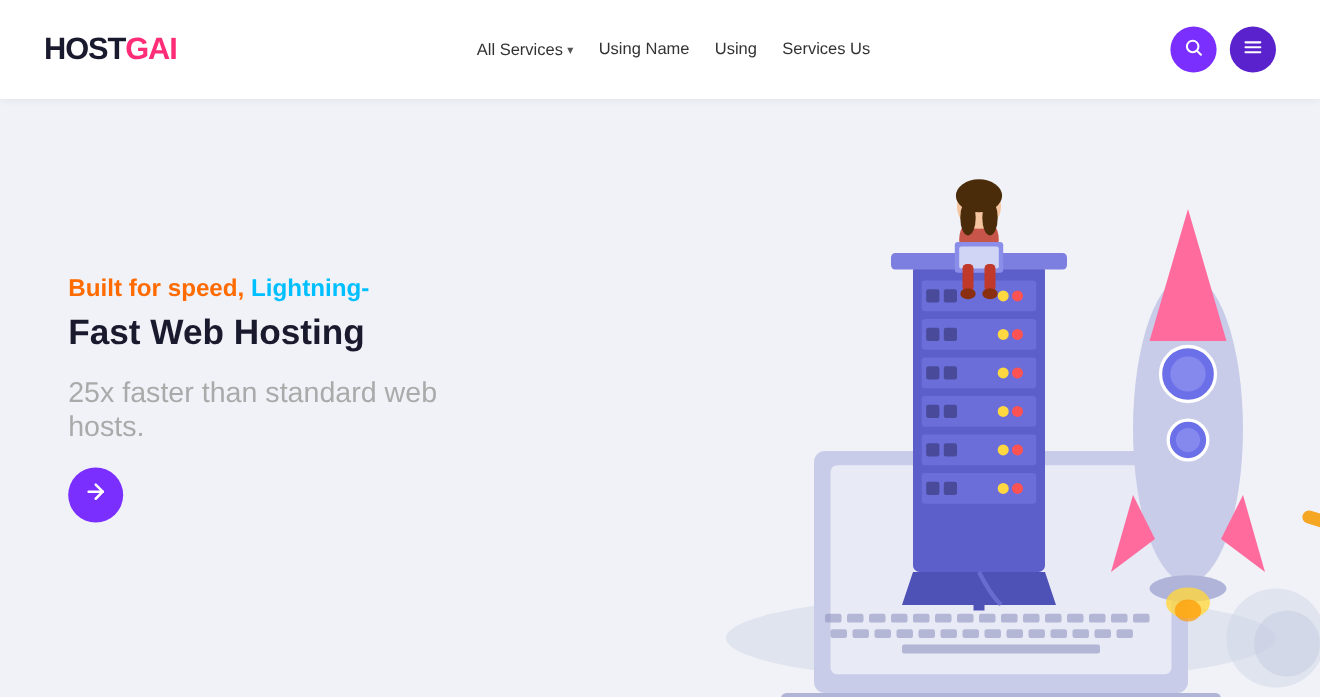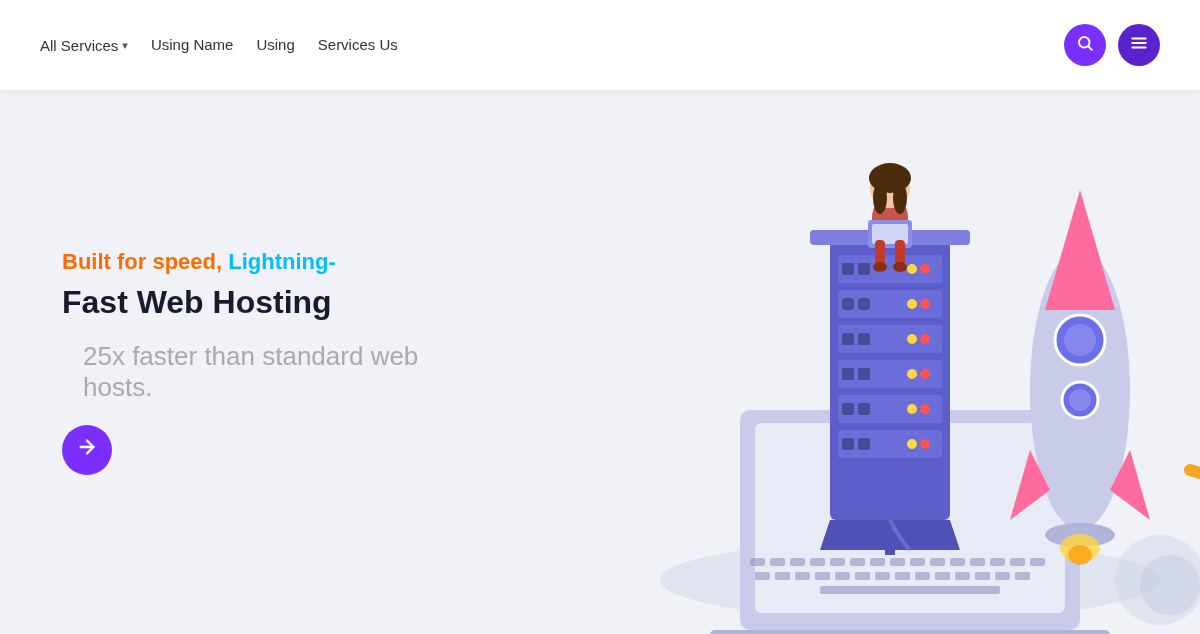--- a/index.html
+++ b/index.html
@@ -112,21 +112,20 @@
       color: #1a1a2e;
       margin-bottom: 20px;
       line-height: 1.1;
     }
 
     .hero-speed {
       font-size: 26px;
       color: #aaa;
       font-weight: 400;
       margin-bottom: 22px;
-      margin-left: 21px;
     }
 
     .hero-desc {
       font-size: 15px;
       color: #666;
       line-height: 1.7;
       margin-bottom: 30px;
     }
 
     .hero-cta-circle {
@@ -159,20 +158,24 @@
       right: 0;
       top: 0;
       width: 660px;
       height: 544px;
     }
   </style>
 </head>
 <body>
 
 <nav class="navbar">
+  <a class="logo" href="#">
+    <span class="logo-host">HOST</span>
+      <span class="logo-gai">GAI</span>
+  </a>
 
   <ul class="nav-links">
     <li>
       <a href="#" class="all-services">
         <span>All Services</span>
         <span class="chevron">▾</span>
       </a>
     </li>
     <li>
       <a href="#">Using Name</a>

